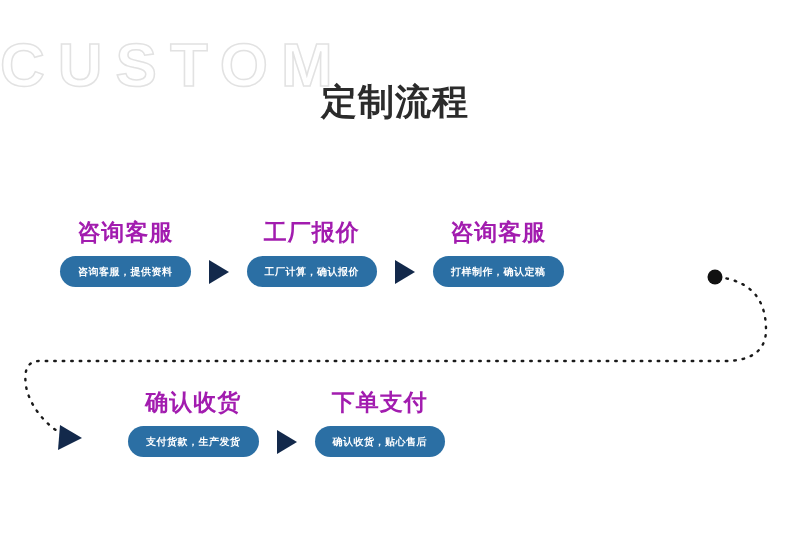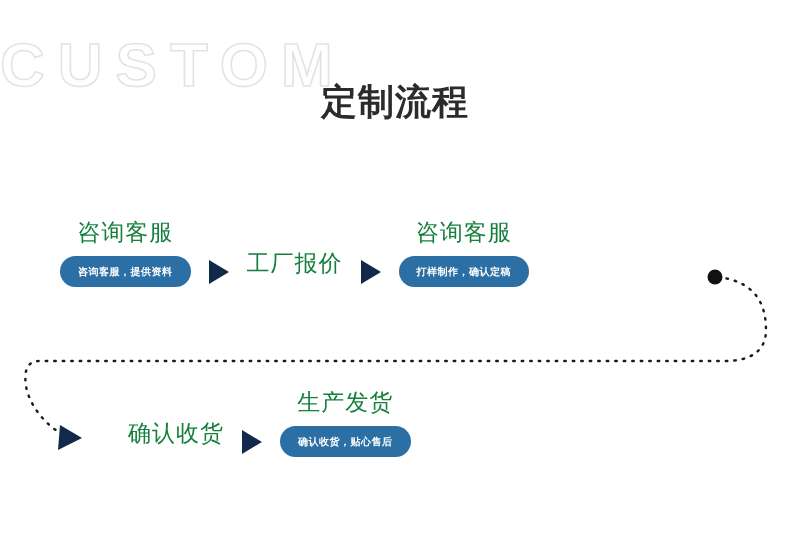--- a/index.html
+++ b/index.html
@@ -72,22 +72,22 @@
 
   .step {
     display: flex;
     flex-direction: column;
     align-items: center;
   }
 
   .step-title {
     font-size: 23px;
     line-height: 28px;
-    font-weight: 400;
-    color: #15803d;
+    font-weight: 700;
+    color: #a21caf;
     letter-spacing: 1px;
     white-space: nowrap;
     margin-bottom: 10px;
   }
 
   .step-pill {
     display: flex;
     align-items: center;
     justify-content: center;
     height: 31px;
@@ -142,20 +142,21 @@
     <div class="arrow-sep">
       <span>
         <svg width="22" height="26" viewBox="0 0 22 26" aria-hidden="true">
           <polygon points="1,1 21,13 1,25" fill="#13294b"></polygon>
         </svg>
       </span>
     </div>
 
     <div class="step">
       <div class="step-title">工厂报价</div>
+      <div class="step-pill">工厂计算，确认报价</div>
     </div>
 
     <div class="arrow-sep">
       <span>
         <svg width="22" height="26" viewBox="0 0 22 26" aria-hidden="true">
           <polygon points="1,1 21,13 1,25" fill="#13294b"></polygon>
         </svg>
       </span>
     </div>
 
@@ -163,32 +164,33 @@
       <div class="step-title">咨询客服</div>
       <div class="step-pill">打样制作，确认定稿</div>
     </div>
 
   </div>
 
   <div id="flow-row-2" class="flow-row">
 
     <div class="step">
       <div class="step-title">确认收货</div>
+      <div class="step-pill">支付货款，生产发货</div>
     </div>
 
     <div class="arrow-sep">
       <span>
         <svg width="22" height="26" viewBox="0 0 22 26" aria-hidden="true">
           <polygon points="1,1 21,13 1,25" fill="#13294b"></polygon>
         </svg>
       </span>
     </div>
 
     <div class="step">
-      <div class="step-title">生产发货</div>
+      <div class="step-title">下单支付</div>
       <div class="step-pill">确认收货，贴心售后</div>
     </div>
 
   </div>
 
   <svg id="connector" viewBox="0 0 790 546">
 
     <path d="M 718,277
              C 760,282 766,310 766,330
              C 766,350 752,361 725,361

